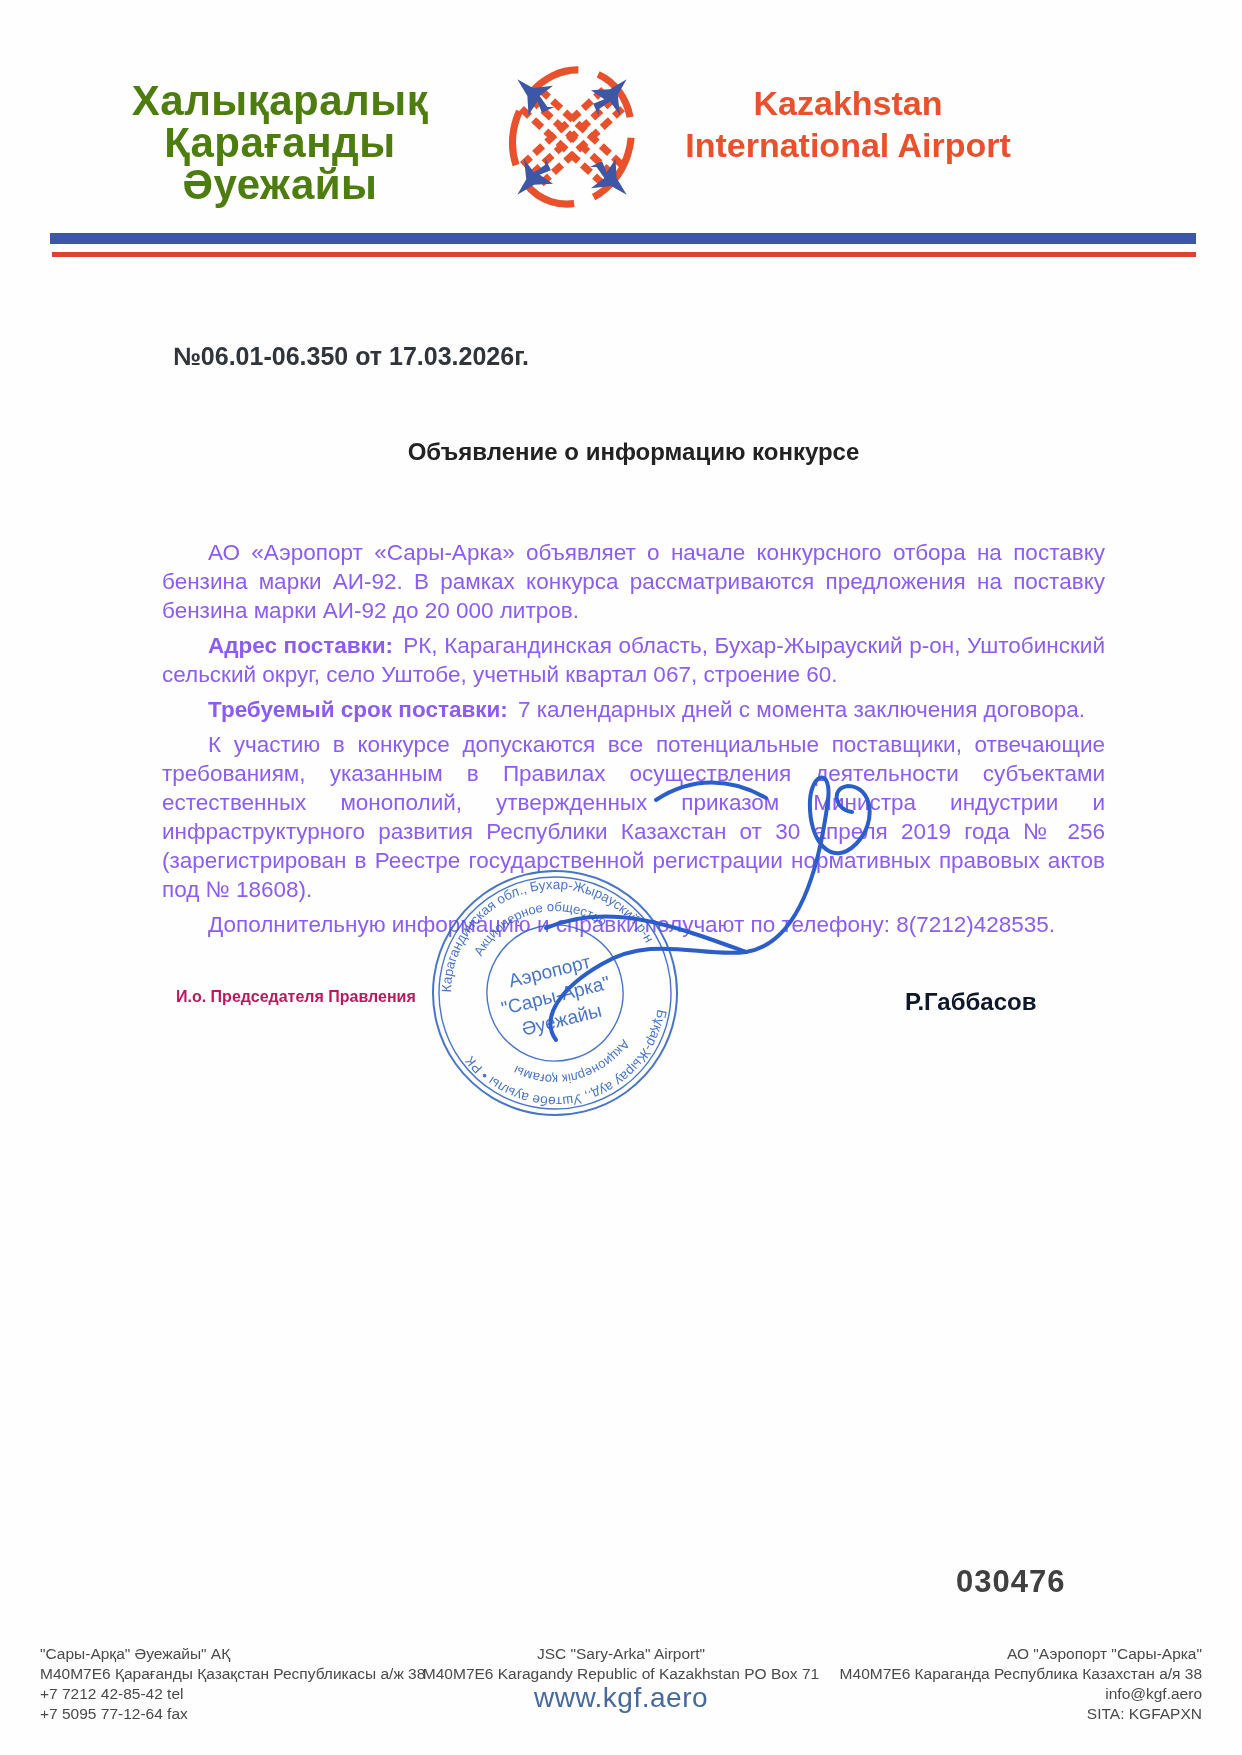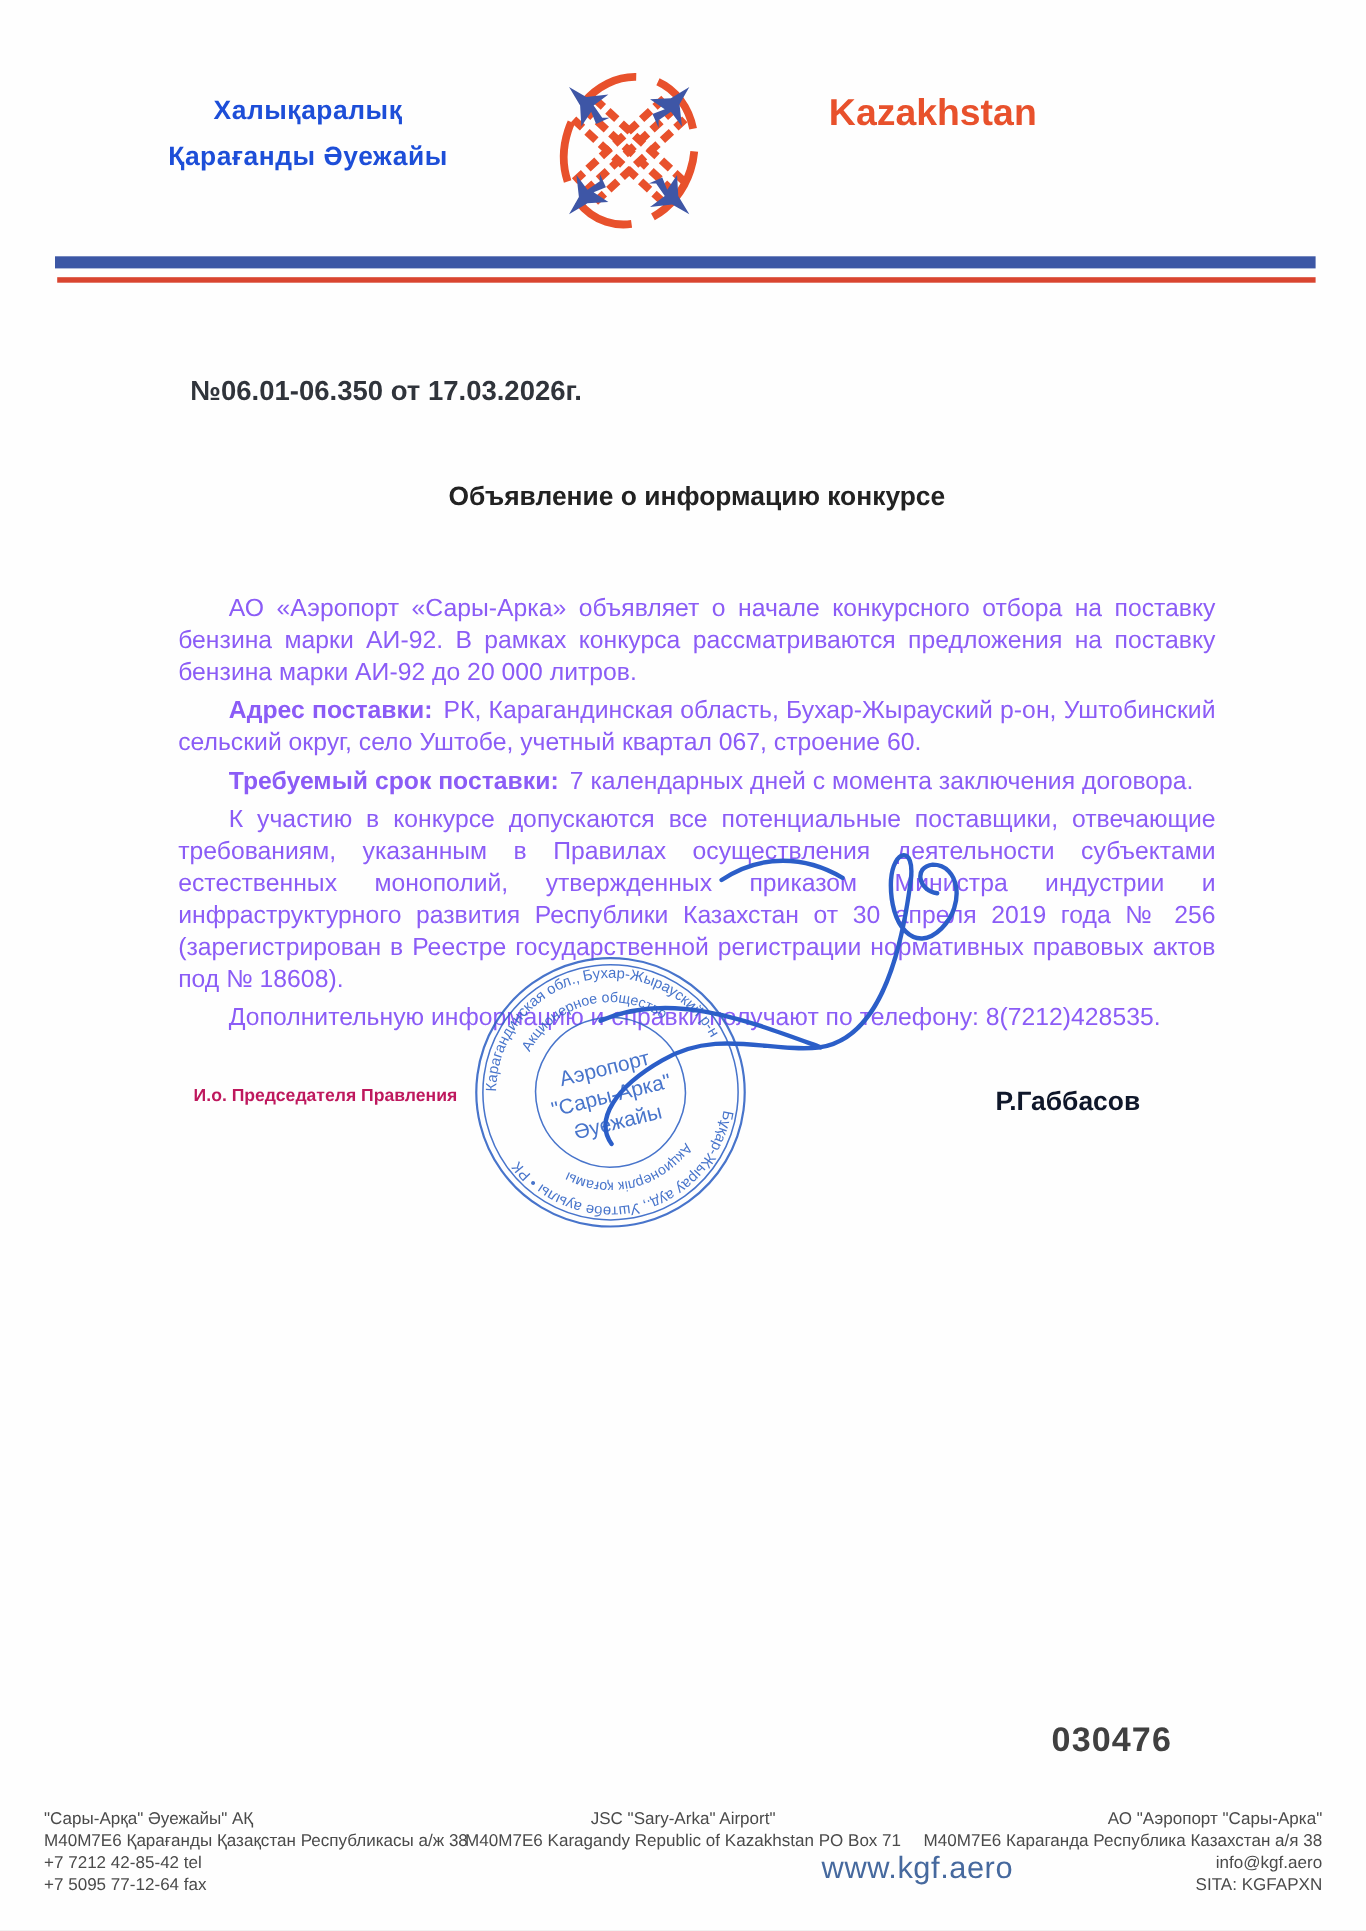--- a/index.html
+++ b/index.html
@@ -8,22 +8,22 @@
     width:1242px;height:1755px;
     background:#fefefe;
     font-family:"Liberation Sans", sans-serif;
     color:#1e1e1e;
     overflow:hidden;
     margin:0 auto;
   }
   
   .hdr-kk{
     position:absolute;left:100px;top:80px;width:360px;
-    text-align:center;font-weight:bold;font-size:24px;line-height:42px;
-    color:#1d4ed8;letter-spacing:.5px;
+    text-align:center;font-weight:bold;font-size:42px;line-height:42px;
+    color:#4d7c0f;letter-spacing:.5px;
   }
   .hdr-en{
     position:absolute;left:668px;top:82px;width:360px;
     text-align:center;font-weight:bold;font-size:34px;line-height:42px;
     color:#e8512c;
   }
   .logo-wrap{position:absolute;left:482px;top:58px;width:180px;height:158px;}
   .rule-blue{position:absolute;left:50px;top:233px;width:1146px;height:11px;background:#3c57a5;}
   .rule-red {position:absolute;left:52px;top:252px;width:1144px;height:5px;background:#d94530;}
   
@@ -54,21 +54,21 @@
   .autograph-wrap{position:absolute;left:510px;top:752px;width:400px;height:330px;}
   
   .doc-number{
     position:absolute;left:956px;top:1564px;
     font-weight:bold;font-size:31px;letter-spacing:1px;color:#404040;
   }
   .footer{position:absolute;left:0;top:1640px;width:1242px;font-size:15.5px;line-height:20px;color:#4a4a4a;}
   .f-left{position:absolute;left:40px;top:4px;text-align:left;}
   .f-center{position:absolute;left:321px;top:4px;width:600px;text-align:center;}
   .f-right{position:absolute;right:40px;top:4px;text-align:right;}
-  .f-url{display:block;margin-top:4px;font-size:28px;color:#46699e;letter-spacing:.5px;text-align:right;}
+  .f-url{display:block;margin-top:4px;font-size:28px;color:#46699e;letter-spacing:.5px;}
 </style>
 </head>
 <body>
 
 <div class="page">
 
   <div class="hdr-kk">
     <div>Халықаралық</div>
     <div>Қарағанды Әуежайы</div>
   </div>
@@ -99,20 +99,21 @@
         </g>
         <g transform="translate(148,152) rotate(135)">
           <polygon points="0,-30 6,-8 26,8 5,5 2,22 8,28 -8,22 -2,8 -22,12 -6,-6"></polygon>
         </g>
       </g>
     </svg>
   </div>
 
   <div class="hdr-en">
     <div>Kazakhstan</div>
+    <div>International Airport</div>
   </div>
 
   <div class="rule-blue"></div>
   <div class="rule-red"></div>
 
   <div class="ref-line">№06.01-06.350 от 17.03.2026г.</div>
 
   <div class="letter-title">Объявление о информацию конкурсе</div>
 
   <div class="letter-body">

